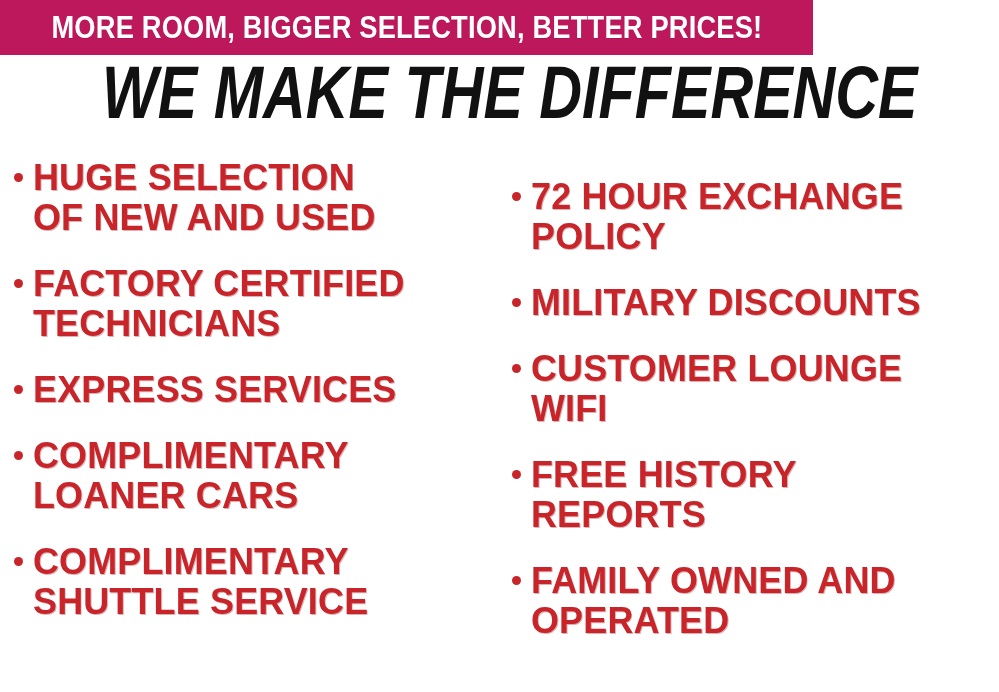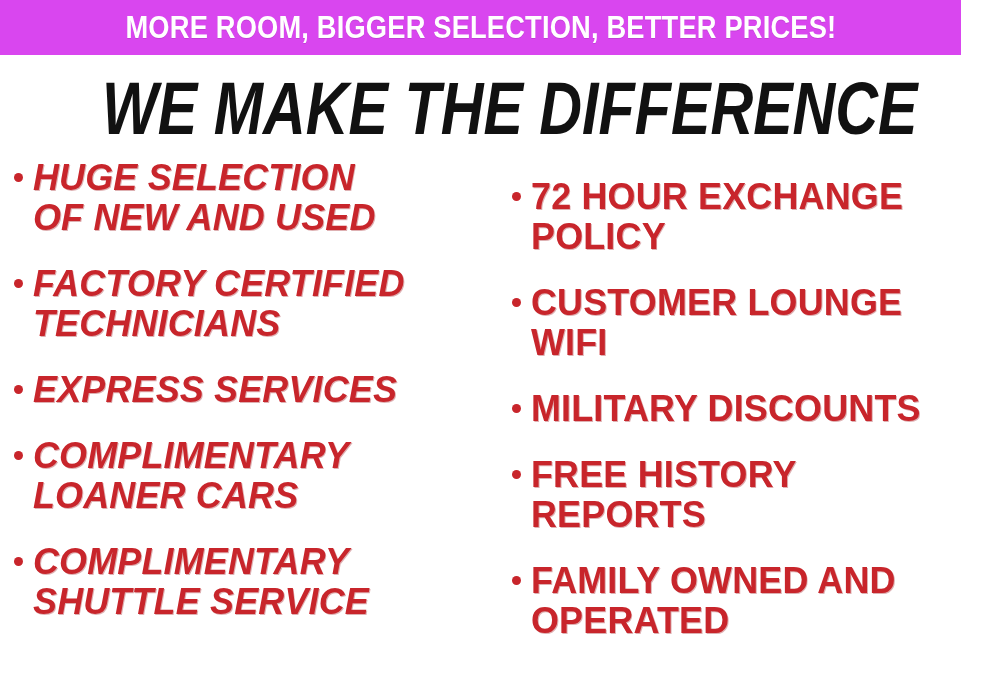--- a/index.html
+++ b/index.html
@@ -20,23 +20,23 @@
     width: 999px;
     height: 692px;
     background: #ffffff;
   }
 
   
   .banner {
     position: absolute;
     left: 0;
     top: 0;
-    width: 961px;
+    width: 813px;
     height: 55px;
-    background: #d946ef;
+    background: #be185d;
     display: flex;
     align-items: center;
     justify-content: center;
   }
   .banner-text {
     color: #ffffff;
     font-family: "Liberation Sans Narrow", "Liberation Sans", sans-serif;
     font-weight: bold;
     font-size: 31px;
     line-height: 1;
@@ -44,21 +44,21 @@
     transform: scaleX(0.88);
     transform-origin: center center;
     white-space: nowrap;
     text-shadow: 0 1px 0 rgba(0,0,0,0.10);
   }
 
   
   .headline {
     position: absolute;
     left: 0;
-    top: 72px;
+    top: 56px;
     width: 999px;
     text-align: center;
   }
   .headline-text {
     display: inline-block;
     color: #111111;
     font-family: "Liberation Sans Narrow", "Liberation Sans", sans-serif;
     font-weight: bold;
     font-style: italic;
     font-size: 74px;
@@ -84,21 +84,21 @@
   }
   .col-left  { left: 14px;  width: 486px; }
   .col-right { left: 512px; width: 487px; }
 
   .bullet-item {
     display: flex;
     align-items: flex-start;
     color: #c8252b;
     margin-bottom: 24px;
   }
-  .col-left  .bullet-item { margin-bottom: 26px; font-style: italic; }
+  .col-left  .bullet-item { margin-bottom: 26px; }
   .col-right .bullet-item { margin-bottom: 26px; margin-top: 19px; }
 
   .bullet-dot {
     flex: 0 0 auto;
     width: 9px;
     height: 9px;
     border-radius: 50%;
     background: #c8252b;
     margin-top: 15px;
     margin-right: 10px;
@@ -164,26 +164,26 @@
     </div>
 
     <div class="col col-right">
       <div class="bullet-item">
         <span class="bullet-dot"></span>
         <span class="bullet-label">72 HOUR EXCHANGE
 POLICY</span>
       </div>
       <div class="bullet-item">
         <span class="bullet-dot"></span>
-        <span class="bullet-label">CUSTOMER LOUNGE
-WIFI</span>
+        <span class="bullet-label">MILITARY DISCOUNTS</span>
       </div>
       <div class="bullet-item">
         <span class="bullet-dot"></span>
-        <span class="bullet-label">MILITARY DISCOUNTS</span>
+        <span class="bullet-label">CUSTOMER LOUNGE
+WIFI</span>
       </div>
       <div class="bullet-item">
         <span class="bullet-dot"></span>
         <span class="bullet-label">FREE HISTORY
 REPORTS</span>
       </div>
       <div class="bullet-item">
         <span class="bullet-dot"></span>
         <span class="bullet-label">FAMILY OWNED AND
 OPERATED</span>

